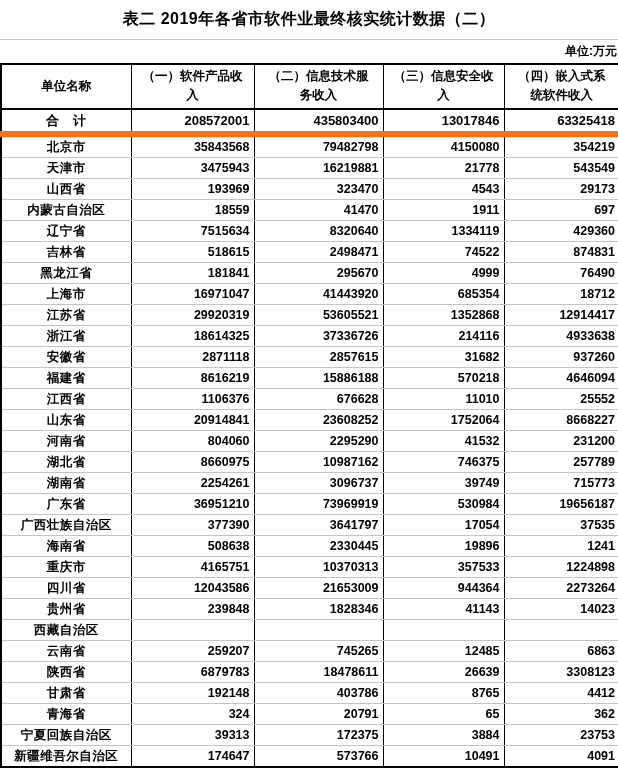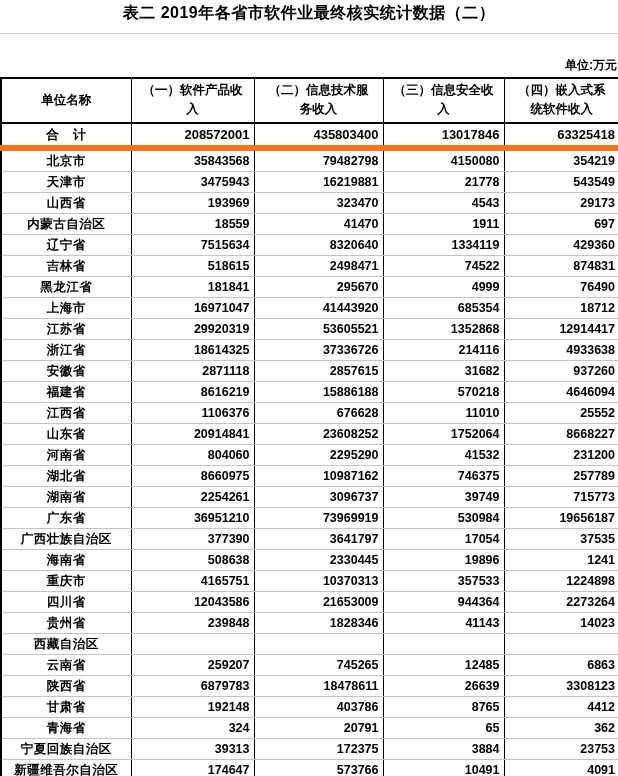--- a/index.html
+++ b/index.html
@@ -4,30 +4,29 @@
 <style>
   html,body { margin:0; padding:0; }
   body {
     width:618px; height:776px; background:#ffffff; color:#000;
     font-family:"Liberation Sans","DejaVu Sans",sans-serif;
     overflow:hidden;
   }
   .doc { width:618px; height:776px; }
   .title {
     text-align:center; font-weight:bold; font-size:16px;
-    padding-top:3px; height:24px; letter-spacing:0.5px;
+    padding-top:9px; height:24px; letter-spacing:0.5px;
   }
   .toprule {
     border:none; border-top:1px solid #c9c9c9;
     margin:6px 0 0 0; height:0;
   }
   .unit-note {
     text-align:right; font-weight:bold; font-size:12px;
     padding:3px 1px 3px 0;
-    margin-top:20px;
   }
   table.stats {
     width:618px; border-collapse:collapse; table-layout:fixed;
     border-top:2px solid #000; border-left:2px solid #000; border-bottom:2px solid #000;
   }
   th, td {
     border-left:1px solid #000; font-weight:bold; overflow:hidden;
     padding:0; box-sizing:border-box;
   }
   th:first-child, td:first-child { border-left:none; }

